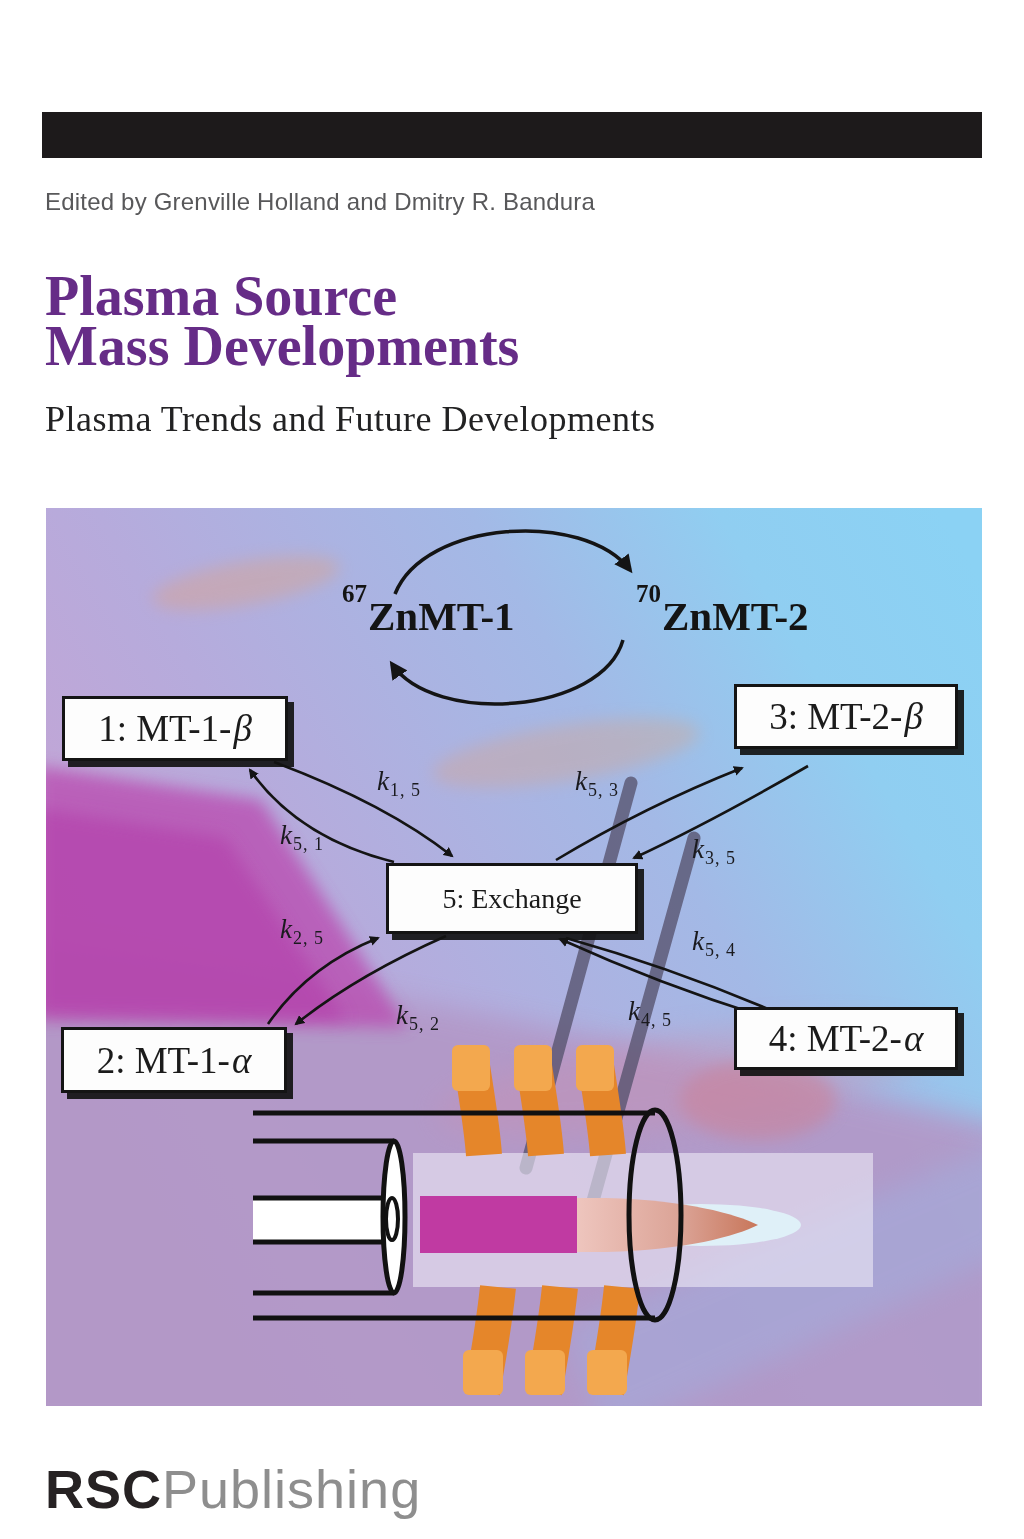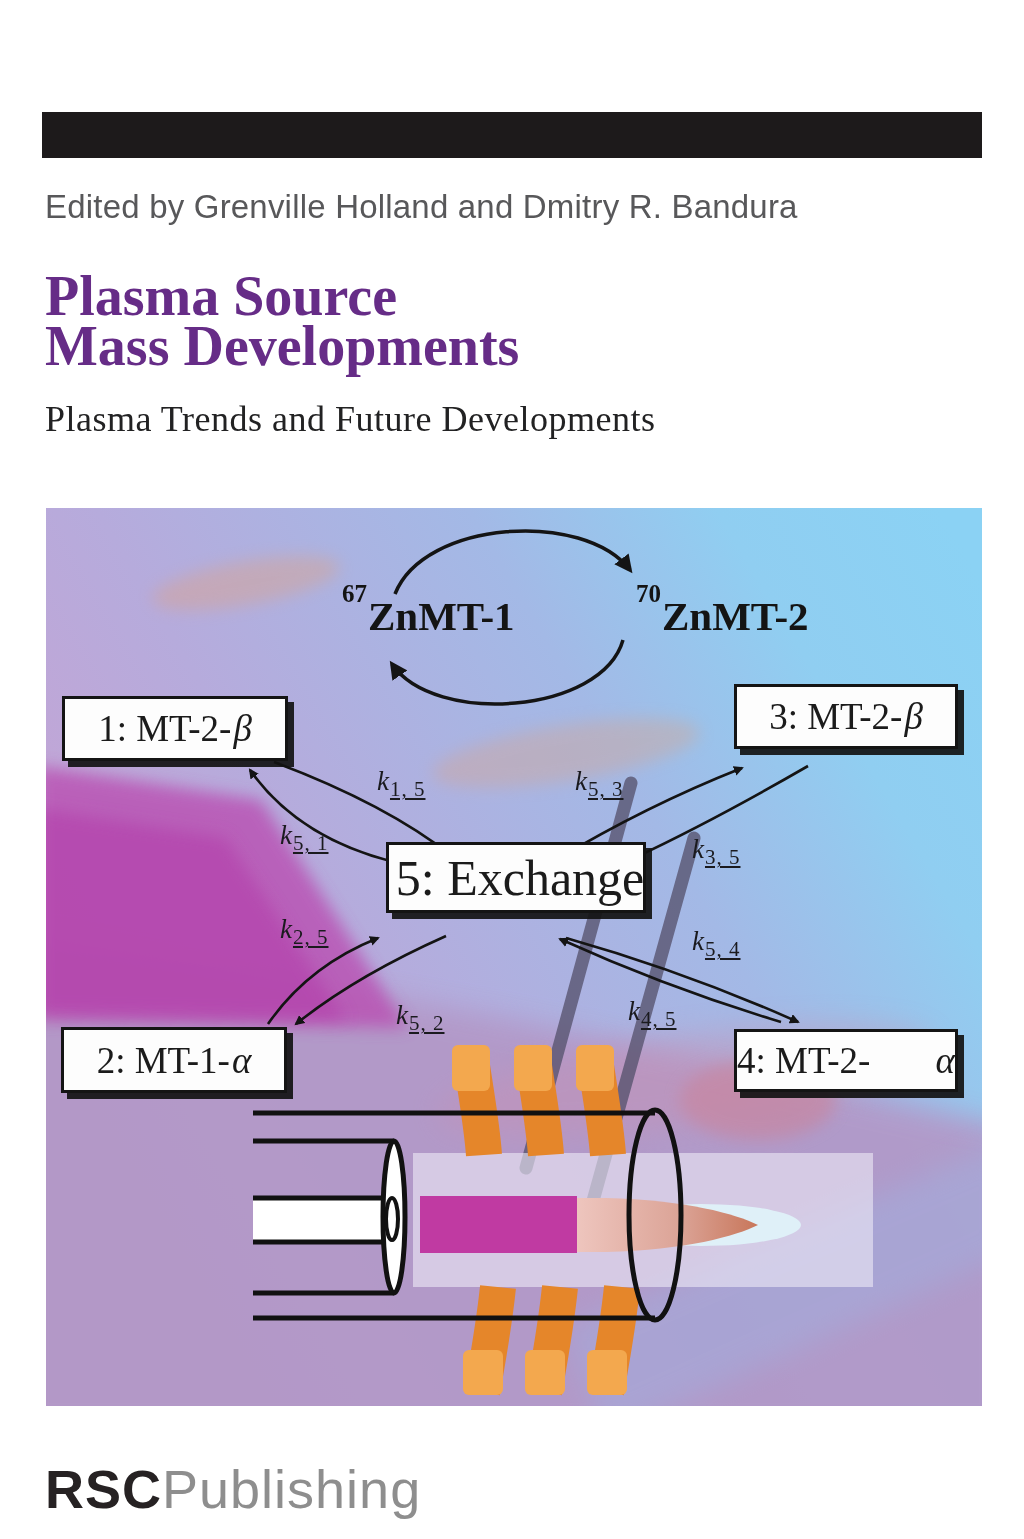--- a/index.html
+++ b/index.html
@@ -4,46 +4,46 @@
 <style>
   html,body{margin:0;padding:0;}
   body{
     width:1024px;height:1539px;position:relative;background:#ffffff;
     font-family:"Liberation Sans",sans-serif;overflow:hidden;
   }
   .abs{position:absolute;}
   
   #top-bar{left:42px;top:112px;width:940px;height:46px;background:#1d1a1b;}
   
-  #edited-by{left:45px;top:188px;font-size:33px;color:#58585a;letter-spacing:0.2px;}
+  #edited-by{left:45px;top:188px;font-size:24px;color:#58585a;letter-spacing:0.2px;}
   
   .title-line{left:45px;font-family:"Liberation Serif",serif;font-weight:bold;
     font-size:56px;color:#662c87;letter-spacing:0px;line-height:56px;}
   #title-1{top:252px;margin-top:16px;}
   #title-2{top:318px;}
   #subtitle{left:45px;top:398px;font-family:"Liberation Serif",serif;
     font-size:36px;color:#222223;letter-spacing:0.5px;}
   
   #figure{left:46px;top:508px;width:936px;height:910px;}
   #figure svg{position:absolute;left:0;top:0;}
   
   .nodebox{position:absolute;background:#fdfdfd;border:3px solid #141414;
     box-shadow:6px 6px 0 rgba(18,18,18,0.92);
     font-family:"Liberation Serif",serif;font-size:37px;color:#1b1b1b;
     display:flex;align-items:center;justify-content:center;white-space:nowrap;}
   .nodebox .greek{font-style:italic;margin-left:2px;}
   #node-1{left:16px;top:188px;width:220px;height:59px;}
   #node-3{left:688px;top:176px;width:218px;height:59px;}
-  #node-5{left:340px;top:334px;width:246px;height:65px;font-size:50px;padding-left:8px;}
+  #node-5{left:340px;top:355px;width:246px;height:65px;font-size:28px;}
   #node-2{left:15px;top:519px;width:220px;height:60px;}
-  #node-4{left:688px;top:521px;width:218px;height:57px;justify-content:space-between;}
+  #node-4{left:688px;top:499px;width:218px;height:57px;}
   
   .klabel{position:absolute;font-family:"Liberation Serif",serif;font-style:italic;
     font-size:27px;color:#1a1a1e;white-space:nowrap;}
-  .klabel sub{font-style:normal;font-size:21px;letter-spacing:1px;margin-left:1px;text-decoration:underline;}
+  .klabel sub{font-style:normal;font-size:18px;letter-spacing:1px;margin-left:1px;}
   
   .cyclabel{position:absolute;font-family:"Liberation Serif",serif;font-weight:bold;
     font-size:41px;color:#141414;white-space:nowrap;}
   .cyclabel sup{font-size:25px;position:relative;top:-13px;margin-right:1px;}
   #cycle-left{left:296px;top:84px;}
   #cycle-right{left:546px;top:84px;margin-left:44px;}
   
   #publisher{left:45px;top:1458px;font-size:54px;letter-spacing:1px;}
   #publisher .brand{color:#262223;font-weight:bold;}
   #publisher .pubname{color:#8e8e8e;}
@@ -171,21 +171,21 @@
   </svg>
 
   <div class="cyclabel" id="cycle-left">
     <sup>67</sup><span>ZnMT-1</span>
   </div>
   <div class="cyclabel" id="cycle-right">
     <sup>70</sup><span>ZnMT-2</span>
   </div>
 
   <div class="nodebox" id="node-1">
-    <span>1:  MT-2-</span>
+    <span>1:  MT-1-</span>
       <i class="greek">β</i>
   </div>
   <div class="nodebox" id="node-3">
     <span>3:  MT-2-</span>
       <i class="greek">β</i>
   </div>
   <div class="nodebox" id="node-5">
     <span>5:  Exchange</span>
   </div>
   <div class="nodebox" id="node-2">

